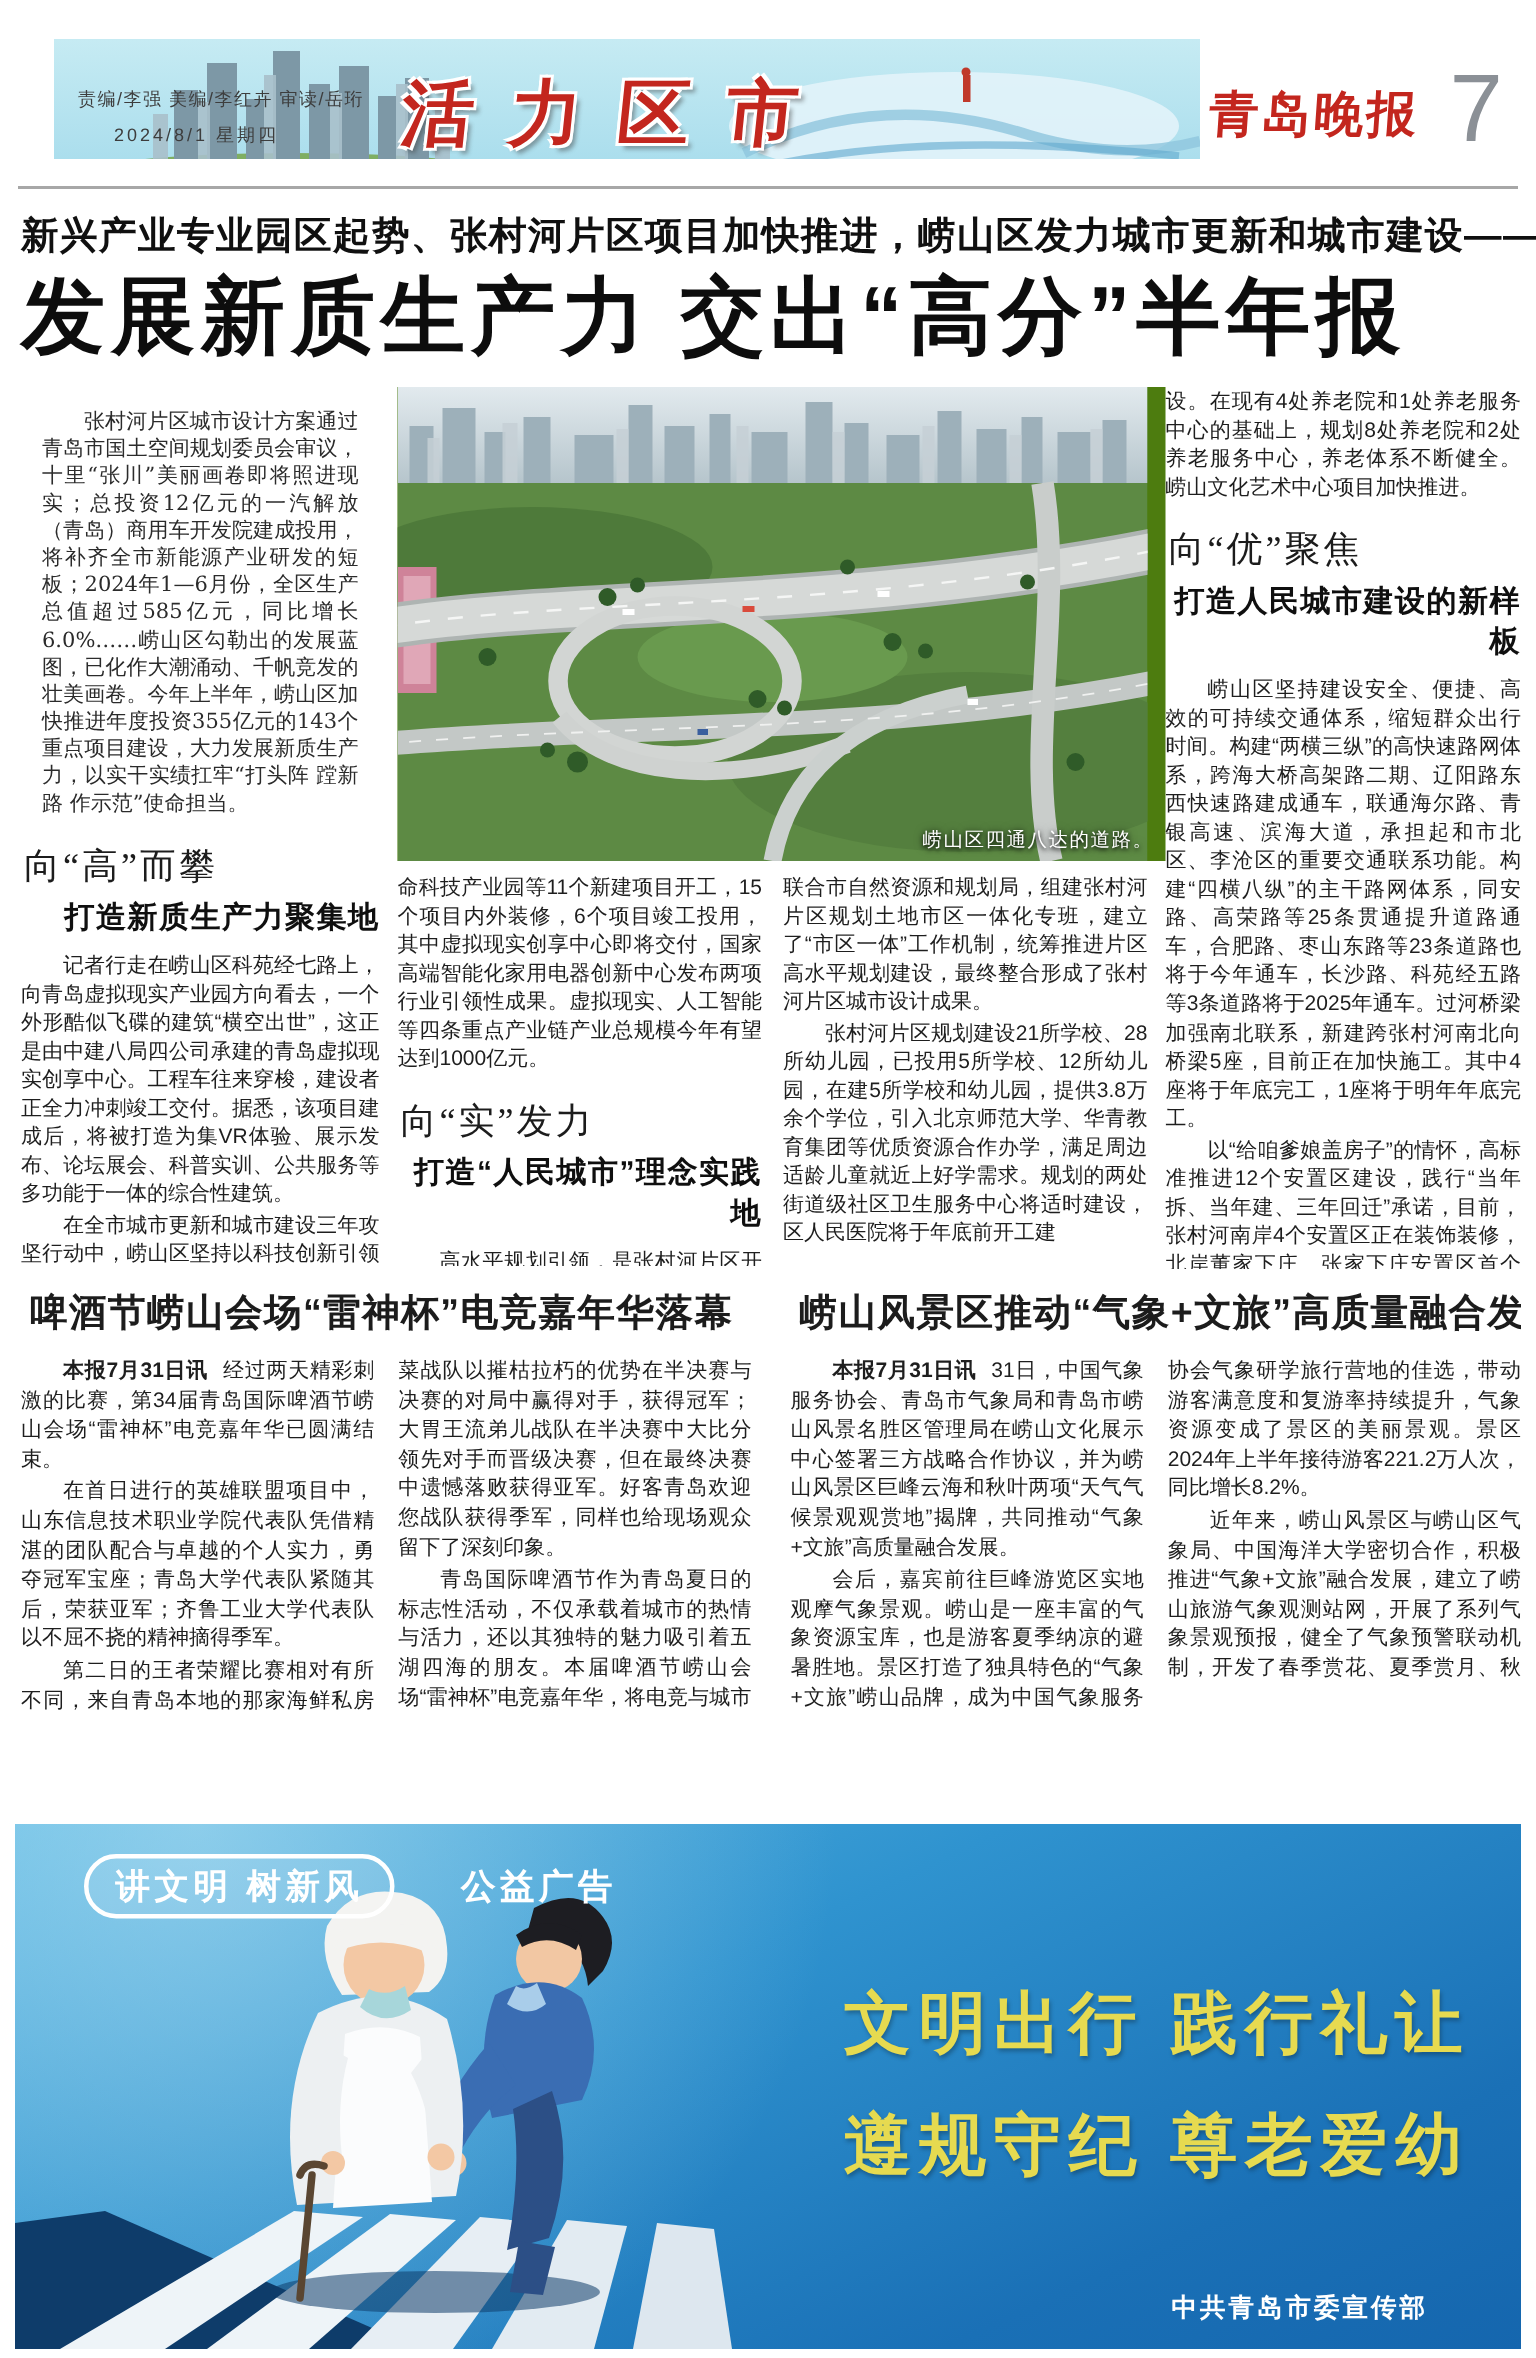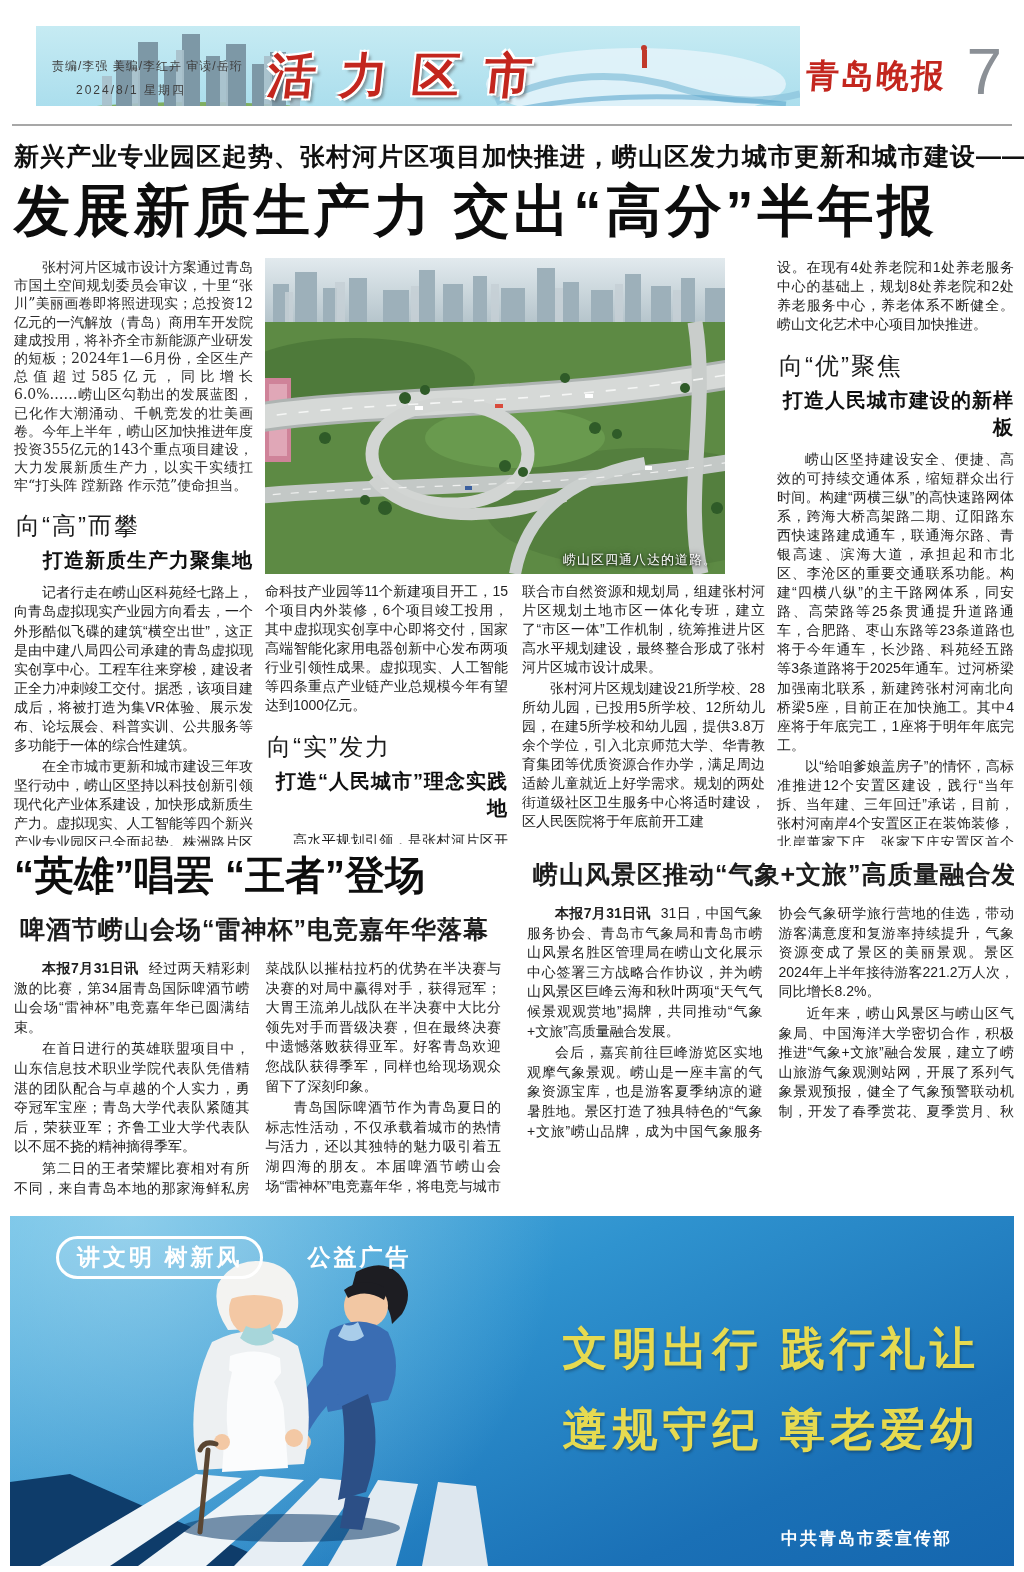--- a/index.html
+++ b/index.html
@@ -25,26 +25,26 @@
           letter-spacing:1px;color:#101010;white-space:nowrap;}
   .headline{position:absolute;top:174px;left:14px;width:1000px;margin:0;font-size:56px;font-weight:900;
           letter-spacing:4px;color:#0d0d0d;white-space:nowrap;}
   
   .main-grid{position:absolute;top:258px;left:14px;width:1000px;height:588px;display:flex;gap:12px;overflow:hidden;}
   .col-1{width:239px;flex:none;}
   .mid{width:500px;flex:none;}
   .col-4{width:237px;flex:none;}
   .body{margin:0 0 2px 0;text-indent:2em;text-align:justify;font-size:14px;line-height:1.36;color:#1e1e1e;}
   .no-indent{text-indent:0;}
-  .lede{margin:0;text-indent:2em;text-align:justify;font-family:"DejaVu Serif",serif;
+  .lede{margin:14px;text-indent:2em;text-align:justify;font-family:"DejaVu Serif",serif;
         font-size:14px;line-height:1.3;color:#2b2b2b;}
   .sec-head{margin:13px 0 9px 2px;}
-  .sec-kicker{font-family:Liberation Sans, sans-serif;font-size:24px;color:#1c1c1c;letter-spacing:2px;margin-top:16px;}
+  .sec-kicker{font-family:Liberation Serif, serif;font-size:24px;color:#1c1c1c;letter-spacing:2px;margin-top:16px;}
   .sec-title{font-size:20px;font-weight:800;margin-top:5px;letter-spacing:1px;color:#0f0f0f;text-align:right;}
-  .photo{position:relative;margin:0;width:460px;height:316px;overflow:hidden;background:#000000;}
+  .photo{position:relative;margin:0;width:512px;height:316px;overflow:hidden;background:#4d7c0f;}
   .photo figcaption{position:absolute;right:8px;bottom:5px;color:#fff;font-size:13px;letter-spacing:1px;
         text-shadow:0 1px 3px rgba(0,0,0,.9),0 0 6px rgba(0,0,0,.6);}
   .mid-cols{display:flex;gap:14px;margin-top:8px;height:262px;overflow:hidden;}
   .mid-cols .mcol{flex:1;}
   .b{font-weight:bold;}
   
   .bottom{position:absolute;top:848px;left:14px;width:1000px;height:360px;display:flex;gap:26px;overflow:hidden;}
   .ba{flex:1;min-width:0;}
   .ba h2{margin:0;font-size:40px;font-weight:900;letter-spacing:0;color:#0d0d0d;white-space:nowrap;}
   .ba h3{margin:10px 0 13px 6px;font-size:25px;font-weight:700;color:#1c1c1c;letter-spacing:1px;white-space:nowrap;}
@@ -223,21 +223,20 @@
       </div>
       <p class="body">崂山区坚持建设安全、便捷、高效的可持续交通体系，缩短群众出行时间。构建“两横三纵”的高快速路网体系，跨海大桥高架路二期、辽阳路东西快速路建成通车，联通海尔路、青银高速、滨海大道，承担起和市北区、李沧区的重要交通联系功能。构建“四横八纵”的主干路网体系，同安路、高荣路等25条贯通提升道路通车，合肥路、枣山东路等23条道路也将于今年通车，长沙路、科苑经五路等3条道路将于2025年通车。过河桥梁加强南北联系，新建跨张村河南北向桥梁5座，目前正在加快施工。其中4座将于年底完工，1座将于明年年底完工。</p>
       <p class="body">以“给咱爹娘盖房子”的情怀，高标准推进12个安置区建设，践行“当年拆、当年建、三年回迁”承诺，目前，张村河南岸4个安置区正在装饰装修，北岸董家下庄、张家下庄安置区首个楼座封顶，其余安置区正加快建设，今年年底到2026年上半年将陆续回迁。</p>
 
     </div>
   </div>
 
   <div class="bottom">
 
     <article class="ba">
-      <h2>“英雄”唱罢 “王者”登场</h2>
       <h3>啤酒节崂山会场“雷神杯”电竞嘉年华落幕</h3>
       <div class="ba-body">
         <p class="body"><span class="b dateline">本报7月31日讯</span><span>经过两天精彩刺激的比赛，第34届青岛国际啤酒节崂山会场“雷神杯”电竞嘉年华已圆满结束。</span></p>
         <p class="body">在首日进行的英雄联盟项目中，山东信息技术职业学院代表队凭借精湛的团队配合与卓越的个人实力，勇夺冠军宝座；青岛大学代表队紧随其后，荣获亚军；齐鲁工业大学代表队以不屈不挠的精神摘得季军。</p>
         <p class="body">第二日的王者荣耀比赛相对有所不同，来自青岛本地的那家海鲜私房菜战队以摧枯拉朽的优势在半决赛与决赛的对局中赢得对手，获得冠军；大胃王流弟儿战队在半决赛中大比分领先对手而晋级决赛，但在最终决赛中遗憾落败获得亚军。好客青岛欢迎您战队获得季军，同样也给现场观众留下了深刻印象。</p>
         <p class="body">青岛国际啤酒节作为青岛夏日的标志性活动，不仅承载着城市的热情与活力，还以其独特的魅力吸引着五湖四海的朋友。本届啤酒节崂山会场“雷神杯”电竞嘉年华，将电竞与城市IP相结合，为现场观众打造了独一无二的旅游、美食、啤酒、电竞多维度体验。</p>
 
       </div>
     </article>
 

